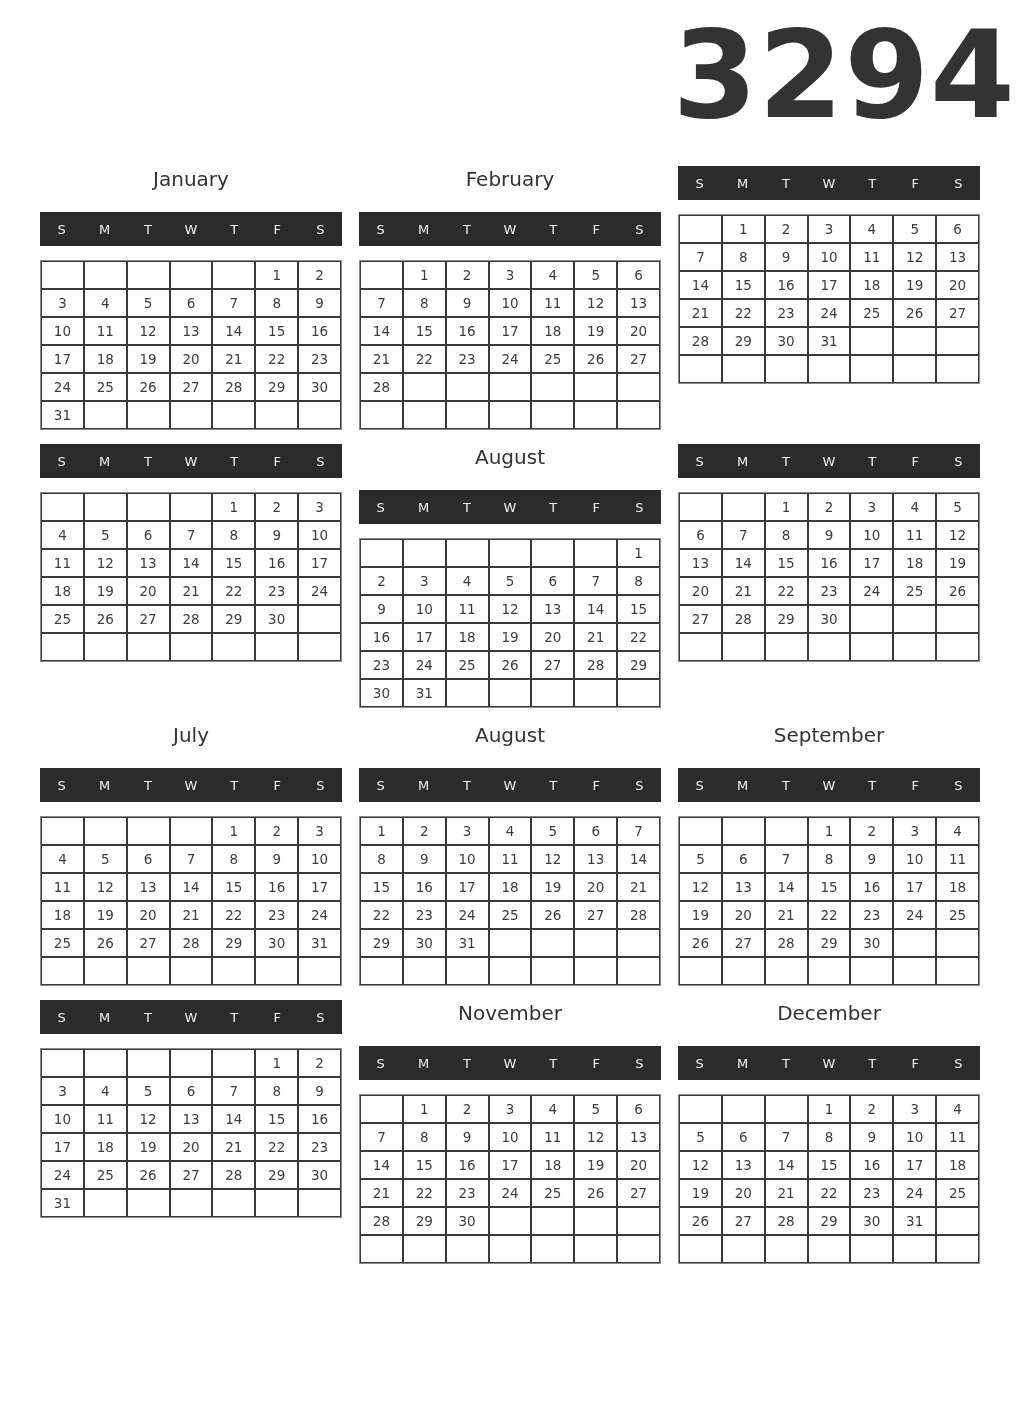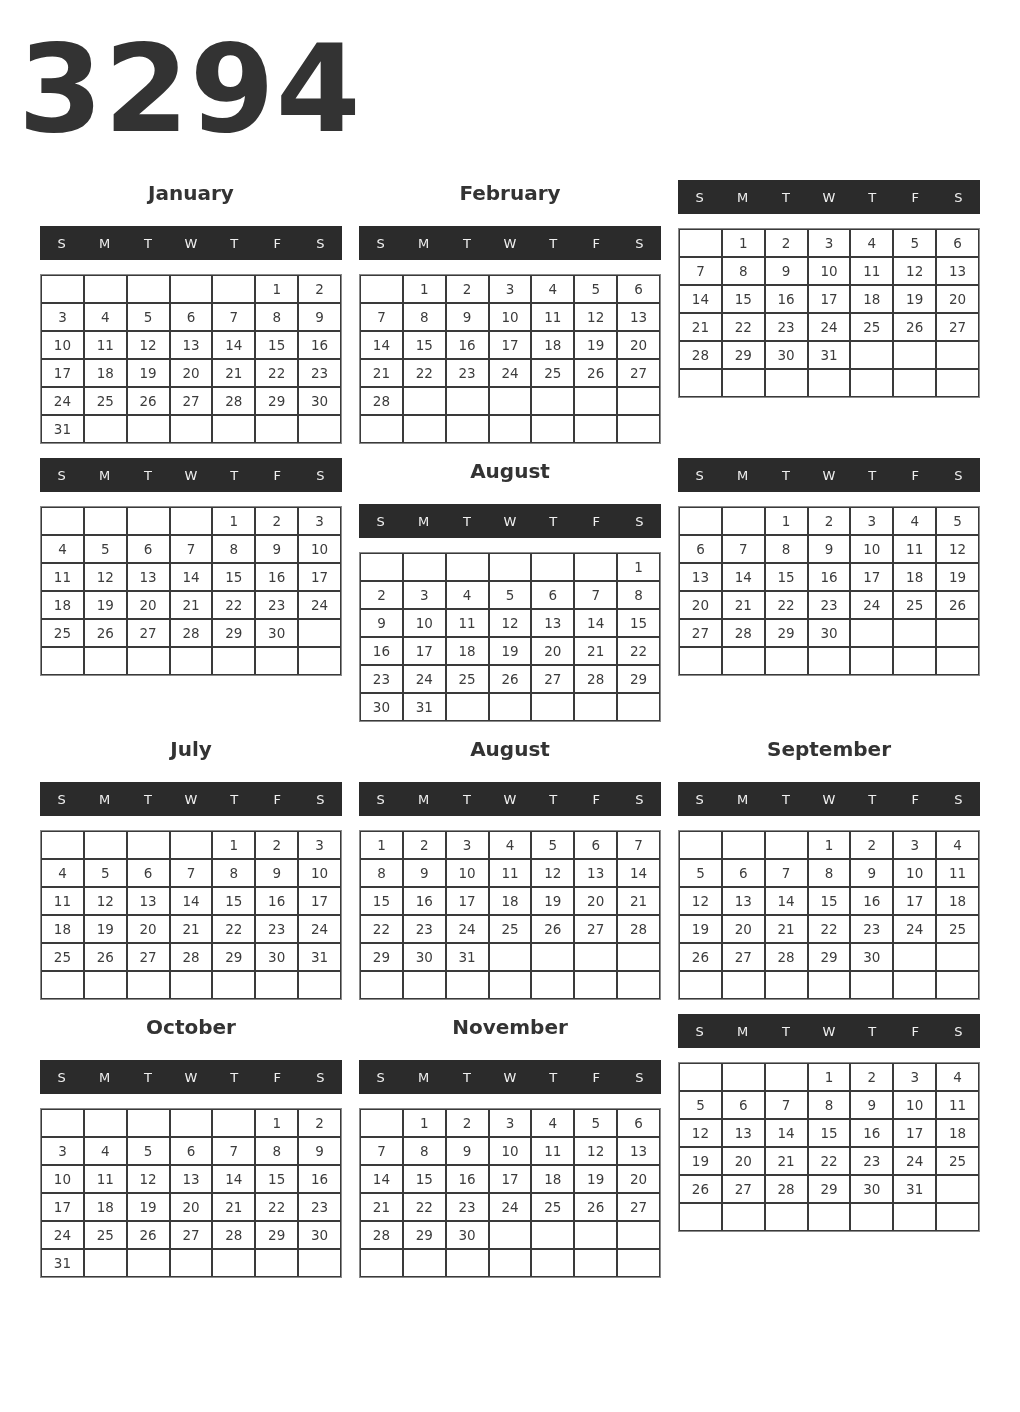--- a/index.html
+++ b/index.html
@@ -8,34 +8,34 @@
     --hdrtext:#f0f0f0;
     --line:#3a3a3a;
     --outer:#8a8a8a;
     --day:#3c3c3c;
     --page:#ffffff;
   }
   html,body{margin:0;padding:0;background:var(--page);}
   body{font-family:"DejaVu Sans","Liberation Sans",sans-serif;}
   .page{width:1020px;height:1412px;background:var(--page);overflow:hidden;}
   .year{
-    margin:18px;padding-top:10px;
-    text-align:left;
+    margin:4px;padding-top:10px;
+    text-align:right;
     font-size:122px;font-weight:bold;line-height:1;
     color:var(--title);letter-spacing:1px;
   }
   .months{
     width:940px;margin:30px auto 0;
     display:grid;grid-template-columns:repeat(3,302px);
     column-gap:17px;row-gap:14px;
   }
   .month{width:302px;}
   .month-name{
     margin:0 0 20px;text-align:center;
-    font-size:20px;font-weight:bold;line-height:26px;
+    font-size:20px;font-weight:normal;line-height:26px;
     color:var(--title);
   }
   .wd-bar{
     height:34px;background:var(--hdr);
     display:grid;grid-template-columns:repeat(7,1fr);
     align-items:center;
   }
   .wd-bar span{
     text-align:center;color:var(--hdrtext);
     font-size:13px;
@@ -563,21 +563,20 @@
           <div class="day-cell"></div>
           <div class="day-cell"></div>
           <div class="day-cell"></div>
           <div class="day-cell"></div>
           <div class="day-cell"></div>
           <div class="day-cell"></div>
         </div>
   </section>
 
   <section class="month">
-    <h2 class="month-name">October</h2>
     <div class="wd-bar">
           <span>S</span>
           <span>M</span>
           <span>T</span>
           <span>W</span>
           <span>T</span>
           <span>F</span>
           <span>S</span>
         </div>
     <div class="day-grid">
@@ -677,20 +676,21 @@
           <div class="day-cell"></div>
           <div class="day-cell"></div>
           <div class="day-cell"></div>
           <div class="day-cell"></div>
           <div class="day-cell"></div>
           <div class="day-cell"></div>
         </div>
   </section>
 
   <section class="month">
+    <h2 class="month-name">December</h2>
     <div class="wd-bar">
           <span>S</span>
           <span>M</span>
           <span>T</span>
           <span>W</span>
           <span>T</span>
           <span>F</span>
           <span>S</span>
         </div>
     <div class="day-grid">

